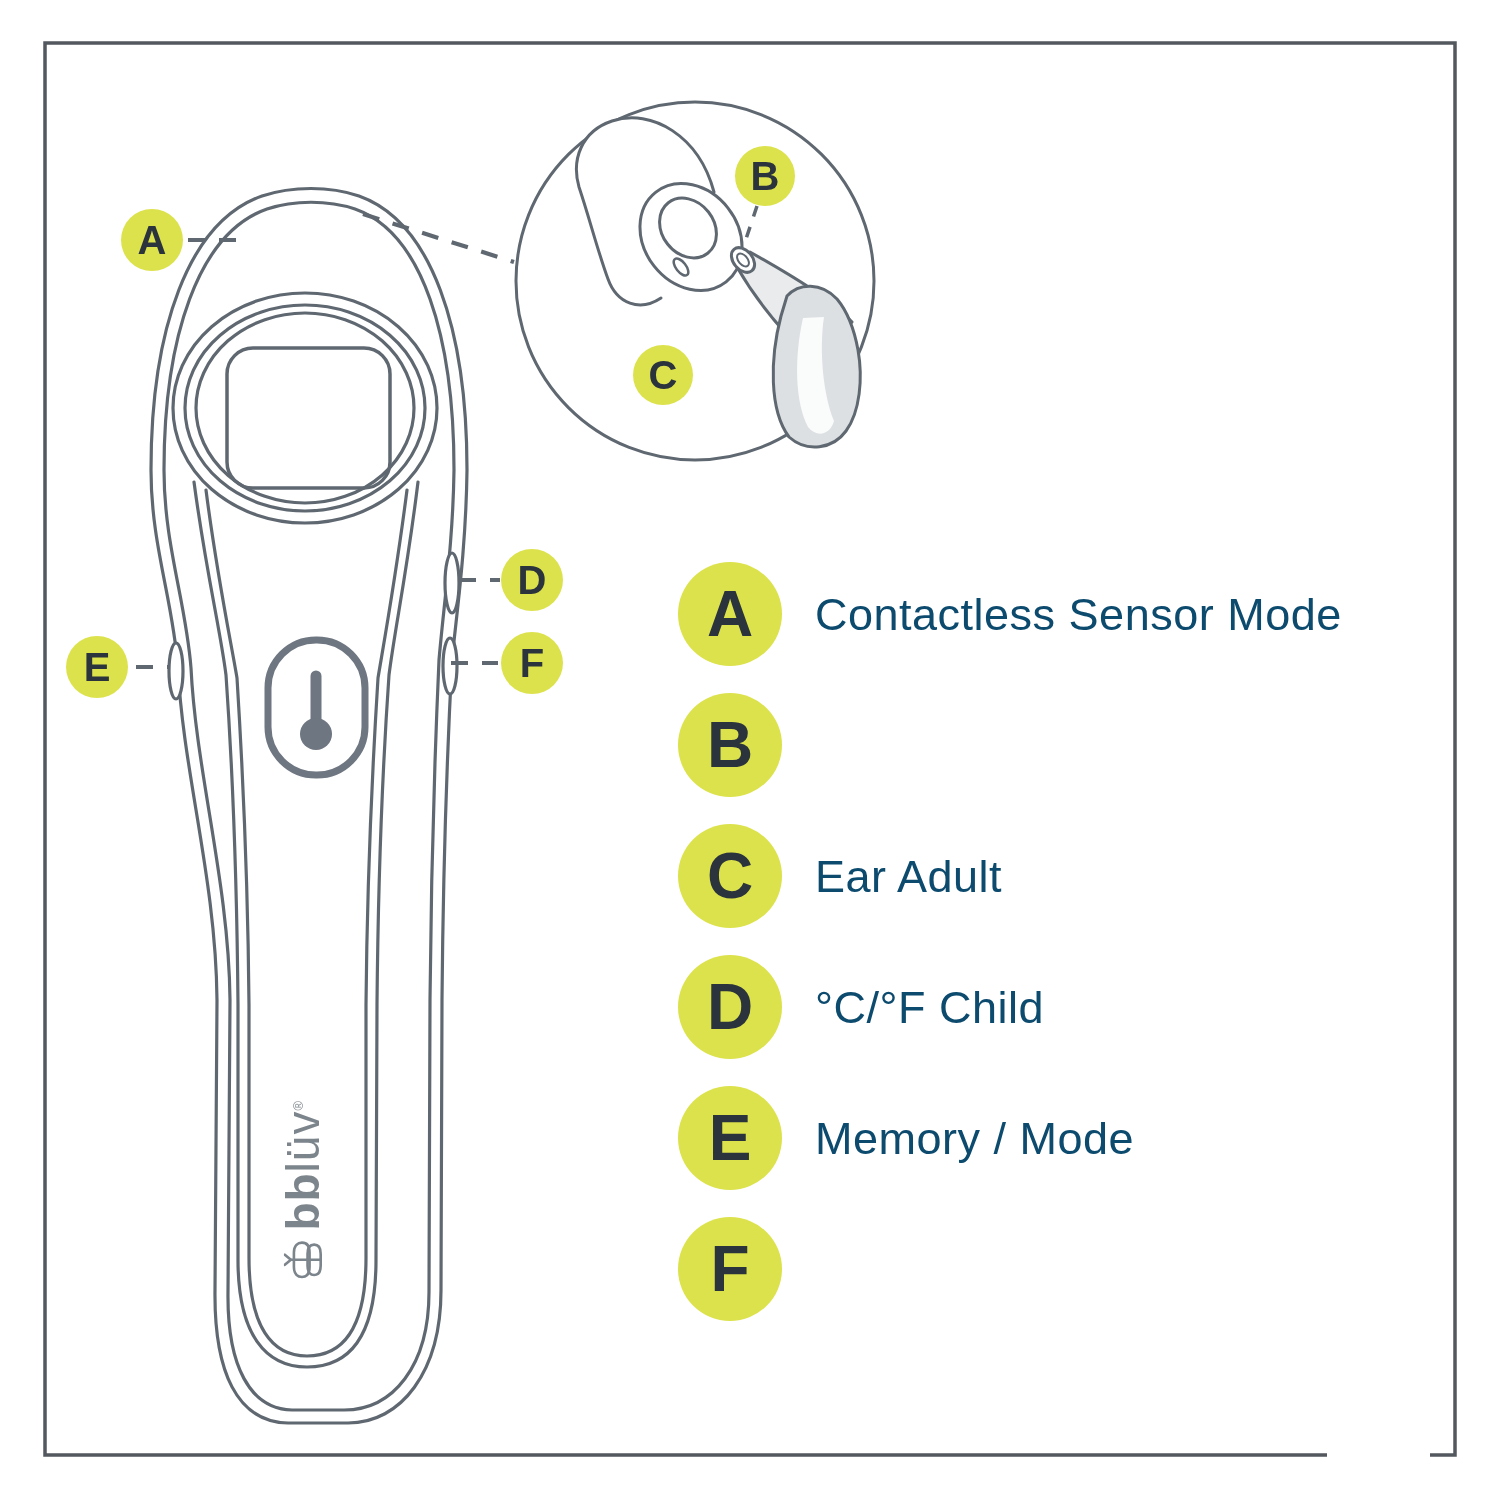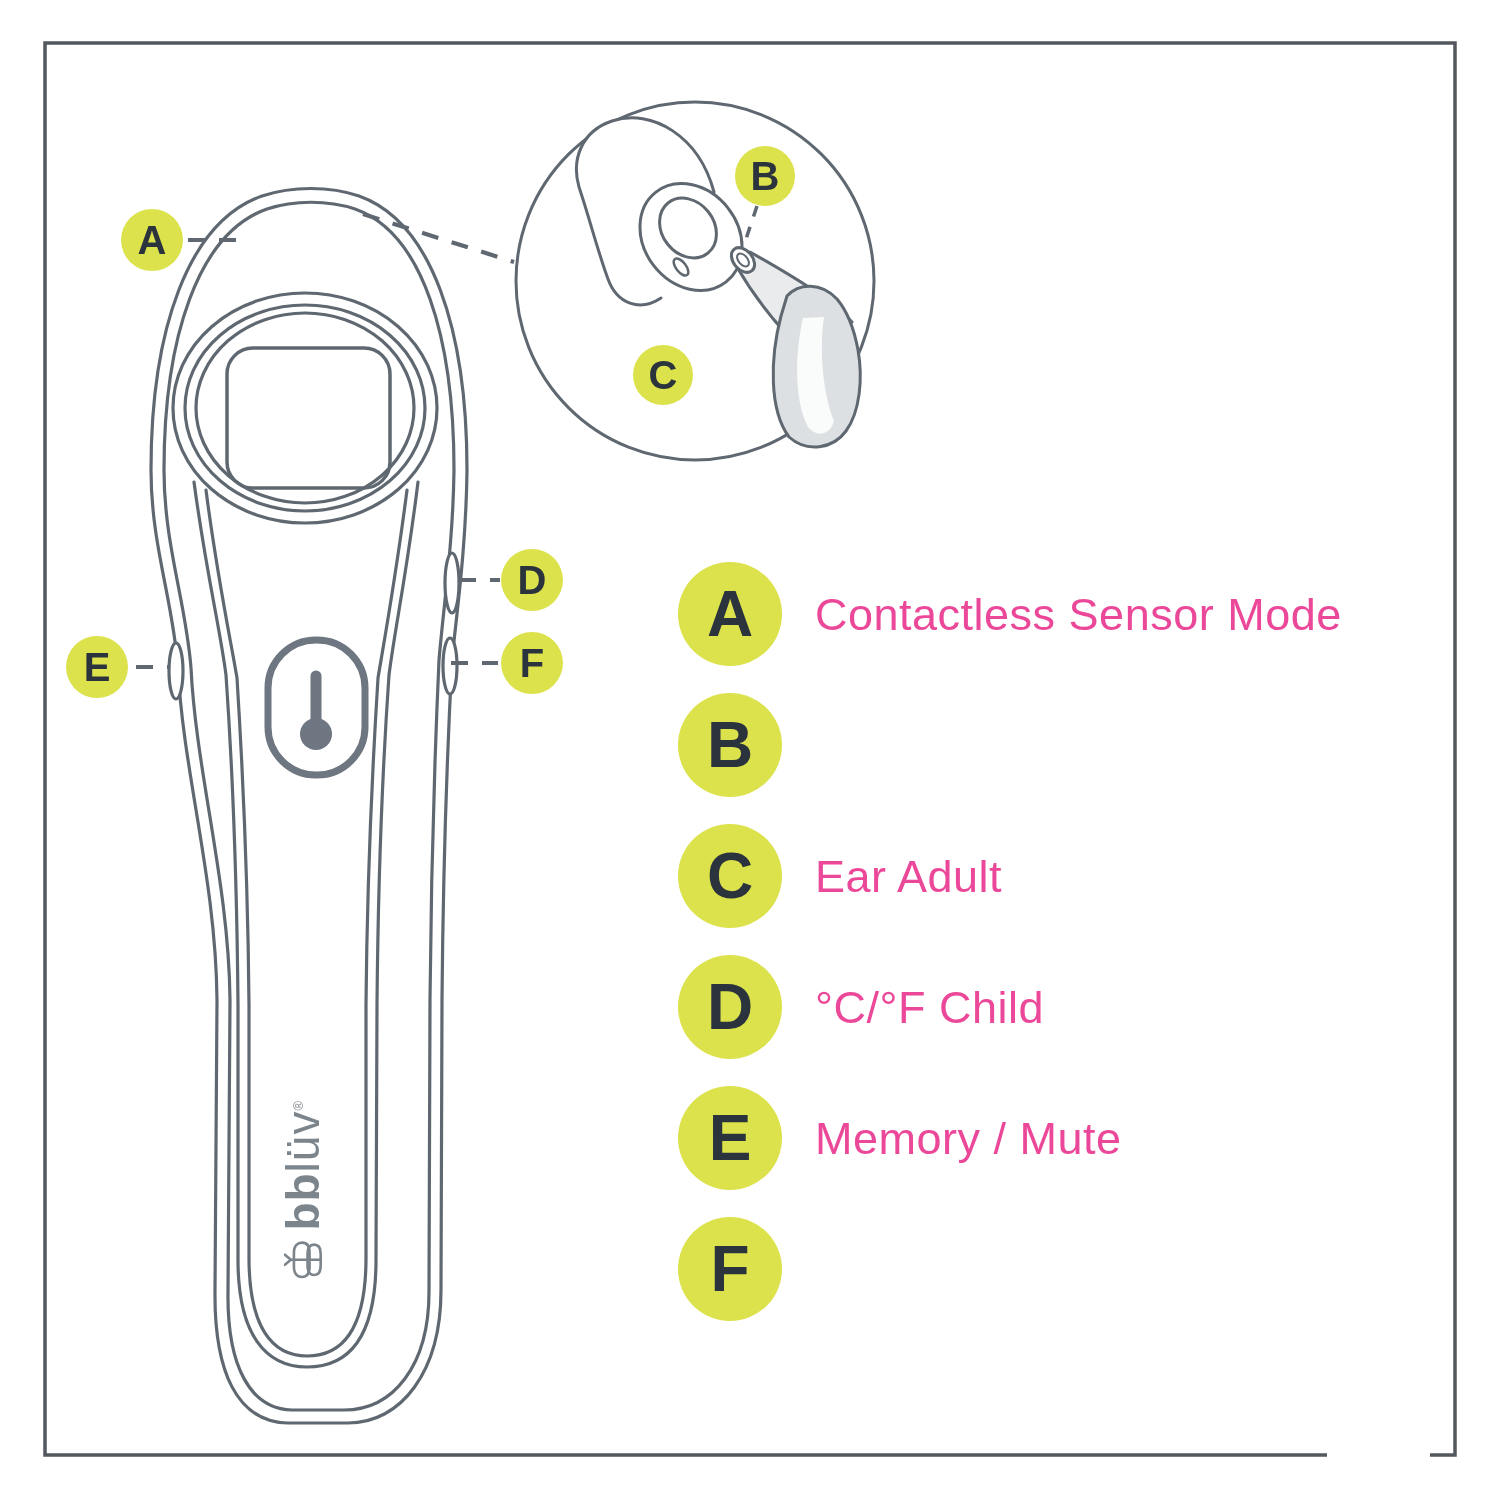--- a/index.html
+++ b/index.html
@@ -7,21 +7,21 @@
   .canvas{position:relative;width:1500px;height:1500px;background:#fff;overflow:hidden;}
   svg.art{position:absolute;left:0;top:0;width:1500px;height:1500px;}
 
   .badge{position:absolute;border-radius:50%;background:#dce24b;color:#2b333d;
          display:flex;align-items:center;justify-content:center;font-weight:bold;z-index:3;}
   .badge.dev{width:62px;height:62px;font-size:40px;}
   .badge.lg{width:104px;height:104px;font-size:64px;}
 
   .legend-row{position:absolute;left:678px;display:flex;align-items:center;height:110px;z-index:3;}
   .legend-row .badge.lg{position:static;flex:0 0 auto;}
-  .legend-text{margin-left:33px;font-size:45px;color:#ec4899;line-height:47px;
+  .legend-text{margin-left:33px;font-size:45px;color:#0c4a6e;line-height:47px;
                letter-spacing:.5px;white-space:nowrap;text-align:center;}
 
   .device-logo{position:absolute;left:213px;top:1164px;width:180px;height:52px;
                display:flex;flex-direction:row;align-items:center;justify-content:center;gap:9px;
                transform:rotate(-90deg);color:#7d858c;z-index:2;}
   .device-logo .wordmark{font-size:46px;letter-spacing:1px;line-height:1;}
   .device-logo .bb{font-weight:700;}
   .device-logo .luv{font-weight:400;}
   .device-logo sup{font-size:13px;vertical-align:super;}
 </style>
@@ -147,21 +147,21 @@
       </div>
     <div class="legend-text">
       <div>°C/°F Child</div>
     </div>
   </div>
   <div class="legend-row" style="top:1083px">
     <div class="badge lg">
         <span>E</span>
       </div>
     <div class="legend-text">
-      <div>Memory / Mute</div>
+      <div>Memory / Mode</div>
     </div>
   </div>
   <div class="legend-row" style="top:1214px">
     <div class="badge lg">
         <span>F</span>
       </div>
   </div>
 
   <div class="device-logo">
     <svg width="42" height="40" viewBox="0 0 40 38" style="color:#7d858c">

